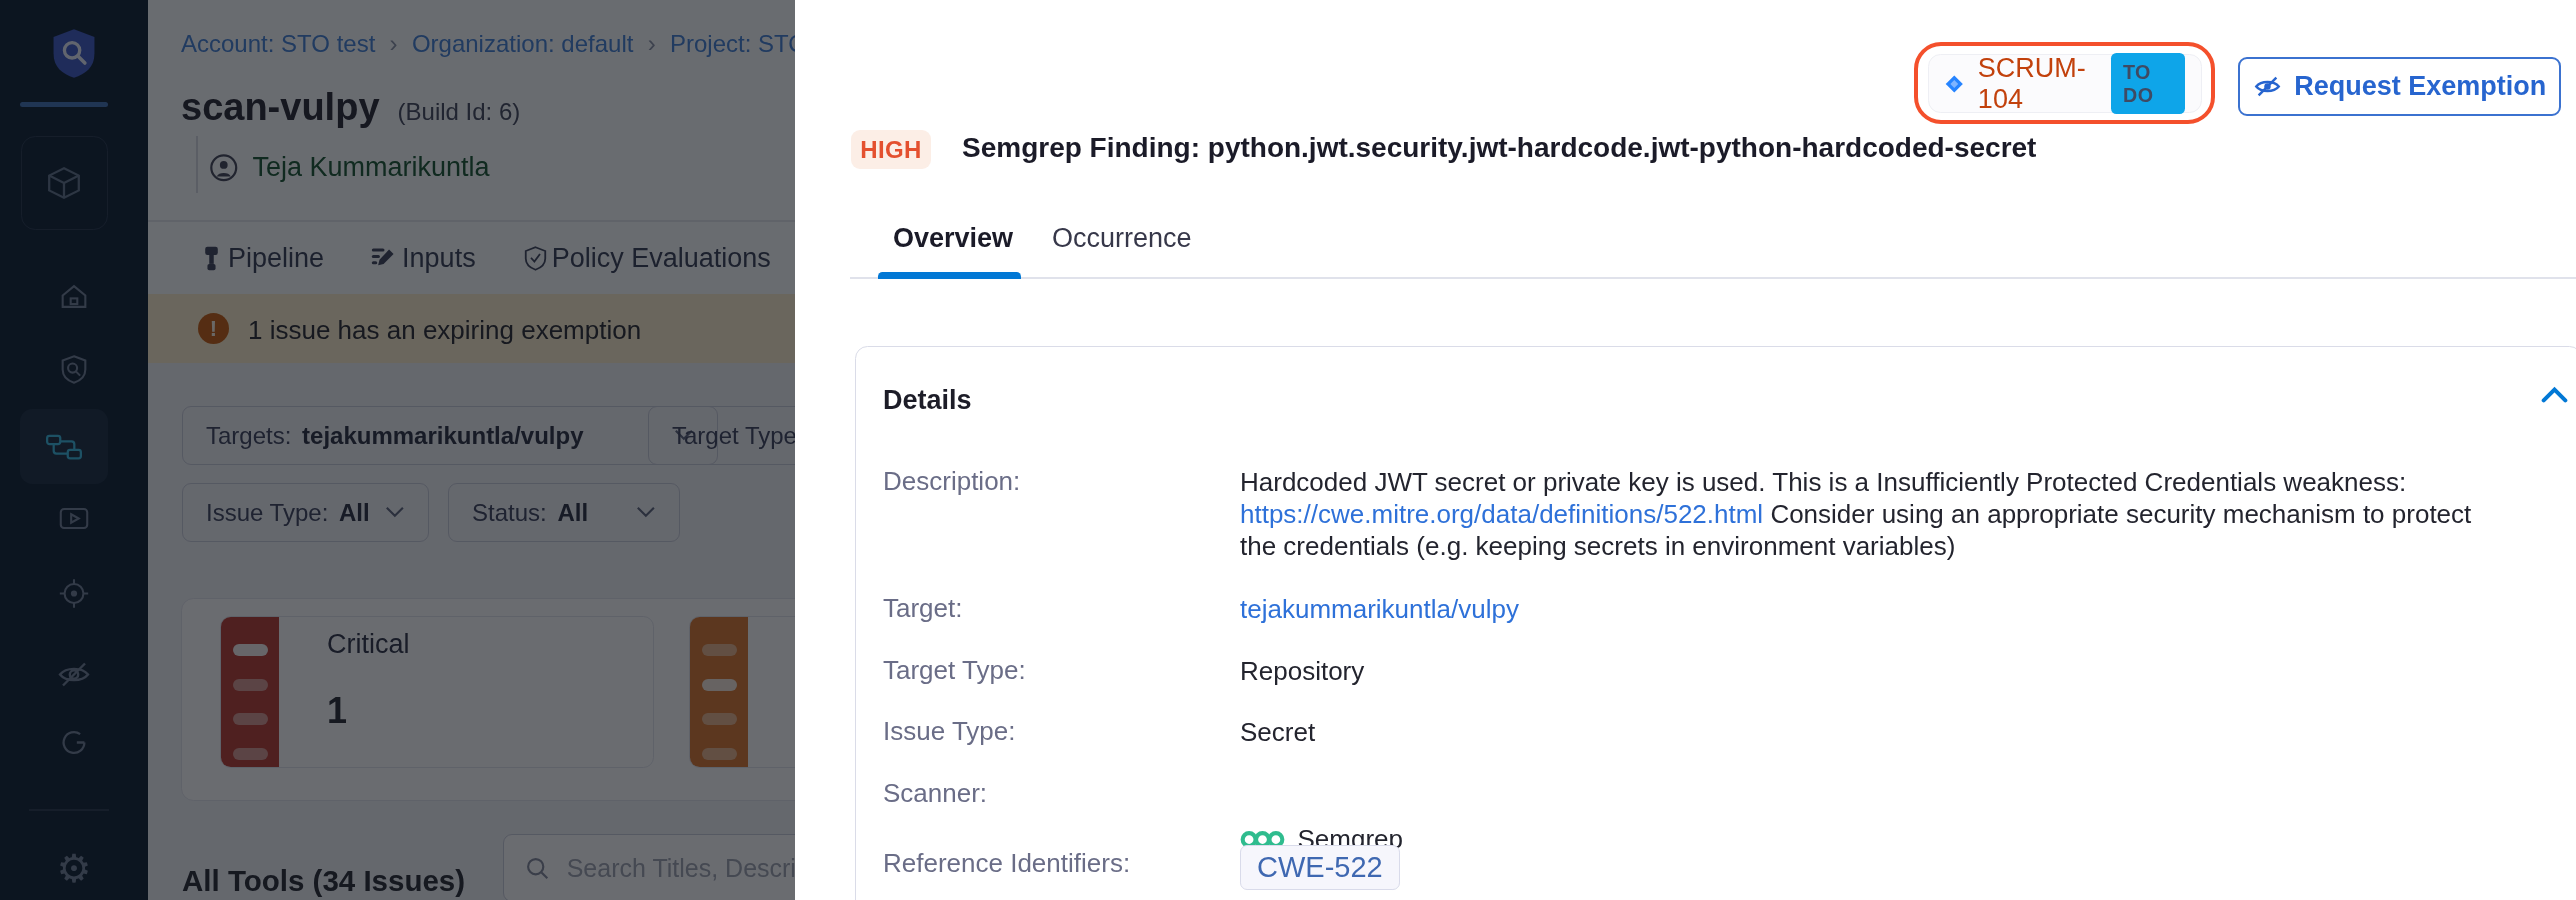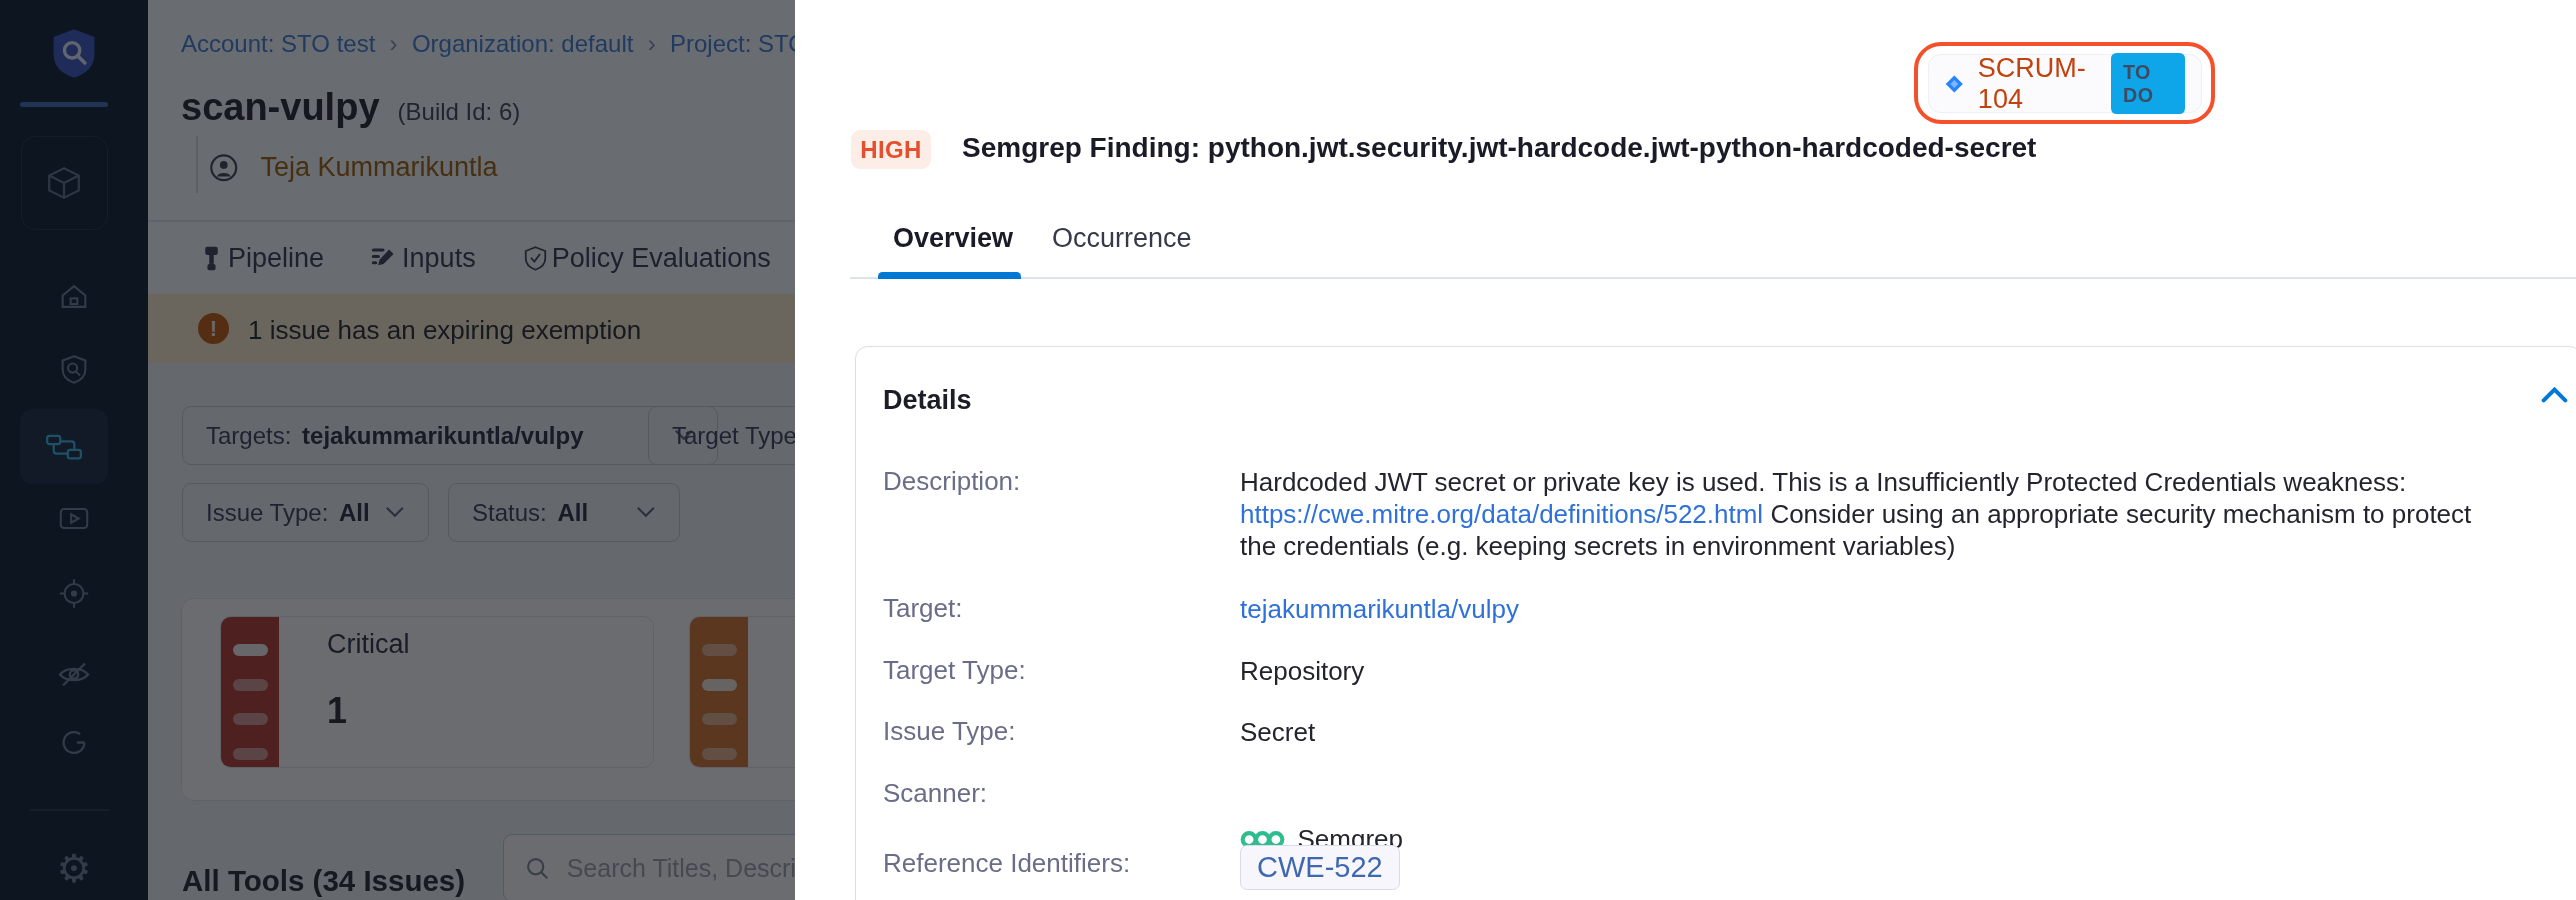--- a/index.html
+++ b/index.html
@@ -22,21 +22,21 @@
   
   #content{left:148px;top:0;width:2428px;height:900px;z-index:1;}
   #header-white{position:absolute;left:0;top:0;width:2428px;height:294px;background:#FDFEFF;}
   #header-divider{position:absolute;left:0;top:220px;width:2428px;height:1.8px;background:#E4E6ED;}
   #breadcrumb{position:absolute;left:33px;top:30px;font-size:24px;color:#8891A5;display:flex;gap:14.3px;align-items:center;}
   #breadcrumb a{color:#3F7FD6;text-decoration:none;}
   #title-row{position:absolute;left:33px;top:86px;display:flex;align-items:baseline;gap:18px;}
   #page-title{font-size:38px;font-weight:700;color:#22222E;}
   #build-id{font-size:24px;color:#41465A;}
   #user-rule{position:absolute;left:48px;top:136px;width:1.8px;height:57px;background:#D8DAE3;}
-  #user-row{position:absolute;left:61px;top:152px;display:flex;align-items:center;gap:22px;color:#a16207;font-size:27px;}
+  #user-row{position:absolute;left:61px;top:152px;display:flex;align-items:center;gap:14px;color:#14532d;font-size:27px;}
   #nav-tabs{position:absolute;left:50px;top:243px;display:flex;gap:46px;}
   .nav-tab{display:flex;align-items:center;gap:3px;font-size:27px;font-weight:500;color:#343B52;text-align:center;}
   .nav-tab svg{color:#3A4157;}
   #banner{position:absolute;left:0;top:294px;width:2428px;height:69px;background:#FFF0CC;}
   #warn-circle{position:absolute;left:50px;top:19px;width:31px;height:31px;border-radius:50%;background:var(--warning-orange);color:#FFF4E4;
     font-size:22px;font-weight:700;text-align:center;line-height:31px;}
   #banner-text{position:absolute;left:100px;top:20.5px;font-size:26px;color:#25262E;}
   .pill{position:absolute;height:59px;border:1.8px solid #C9CCDA;border-radius:9px;display:flex;align-items:center;gap:10.7px;
     padding:0 23px;font-size:24px;color:#3A405A;white-space:nowrap;}
   .pill b{color:#272B3D;}
@@ -299,20 +299,28 @@
     <div id="jira-ring"></div>
     <div id="jira-pill">
       <svg width="24" height="24" viewBox="0 0 26 26">
           <path d="M13 1 L25 13 L13 25 L1 13 Z" fill="#2684FF"></path>
           <path d="M13 7.5 L18.5 13 L13 18.5 L7.5 13 Z" fill="#7FB4FF"></path>
         </svg>
       <span id="jira-key">SCRUM-104</span>
       <span id="jira-status">TO DO</span>
     </div>
 
+    <button id="request-btn">
+      <svg width="29" height="29" viewBox="0 0 36 36" fill="none" stroke="#2765CF" stroke-width="3">
+          <path d="M4 18 C10 10.5 26 10.5 32 18 C26 25.5 10 25.5 4 18 Z"></path>
+          <circle cx="18" cy="18" r="4" fill="#2765CF" stroke="none"></circle>
+          <line x1="7" y1="29" x2="29" y2="7"></line>
+        </svg>
+      <span>Request Exemption</span>
+    </button>
 
     <div id="severity-badge">HIGH</div>
     <div id="finding-title">Semgrep Finding: python.jwt.security.jwt-hardcode.jwt-python-hardcoded-secret</div>
 
     <span id="drawer-tab-overview">Overview</span>
     <span id="drawer-tab-occurrence">Occurrence</span>
     <div id="tabbar-line"></div>
     <div id="tab-underline"></div>
 
     <div id="details-card">

